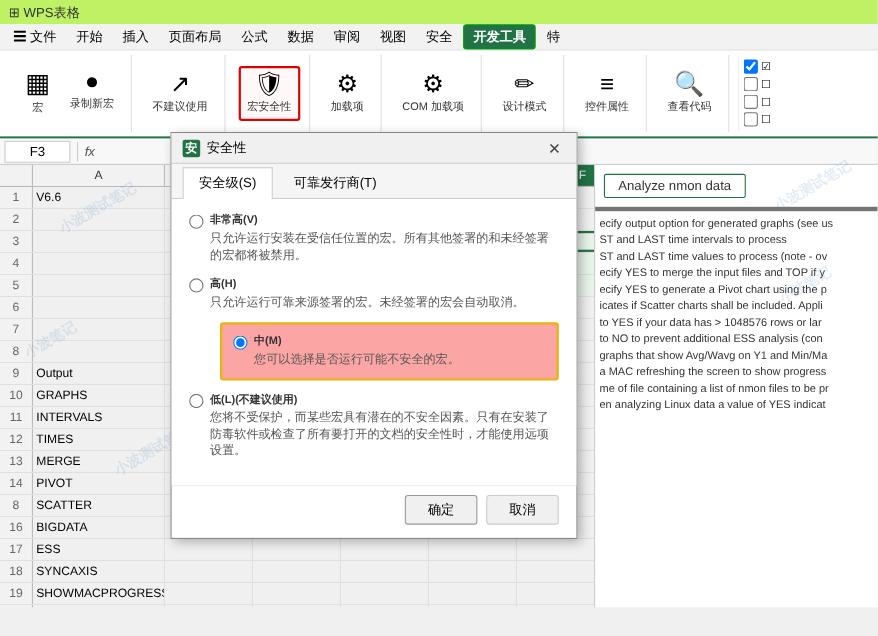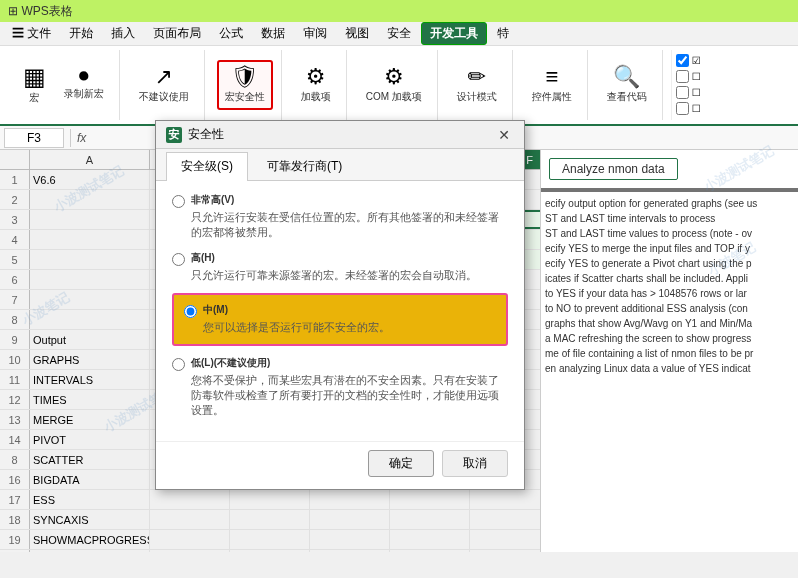--- a/index.html
+++ b/index.html
@@ -290,25 +290,26 @@
       color: #333;
     }
     .radio-desc {
       font-size: 11px;
       color: #555;
       margin-top: 3px;
       line-height: 1.4;
     }
 
     .radio-option-box {
-      border: 2px solid #ec4899;
+      border: 2px solid #eab308;
       border-radius: 3px;
       padding: 8px 10px;
       margin-bottom: 10px;
-      background: #eab308;
+      background: #fca5a5;
+      margin-left: 28px;
     }
 
     .dialog-buttons {
       display: flex;
       justify-content: flex-end;
       gap: 8px;
       padding: 8px 16px 12px;
       border-top: 1px solid #eee;
     }
     .dialog-btn {

